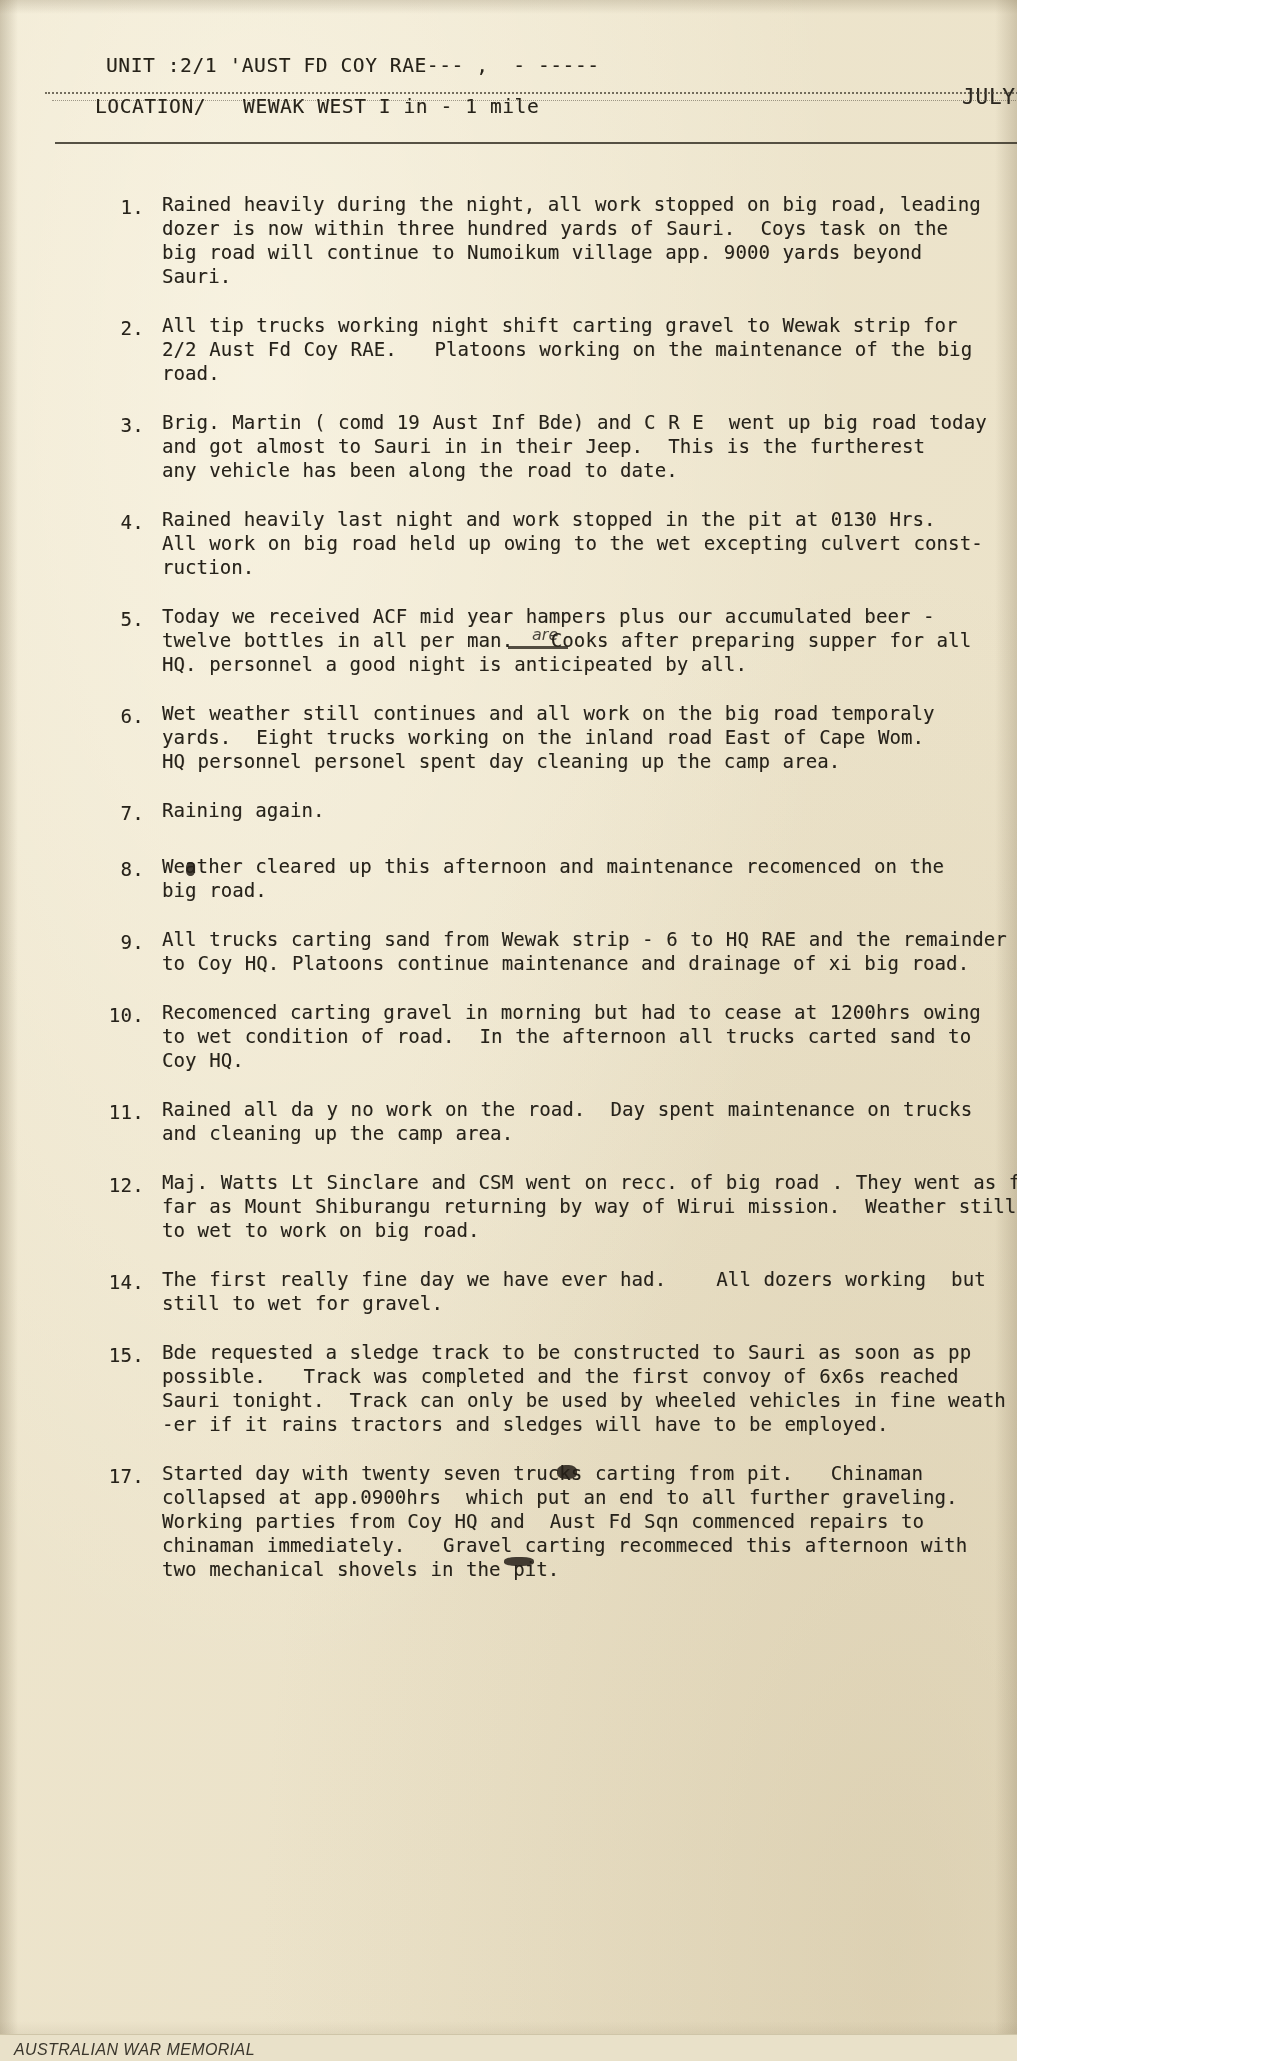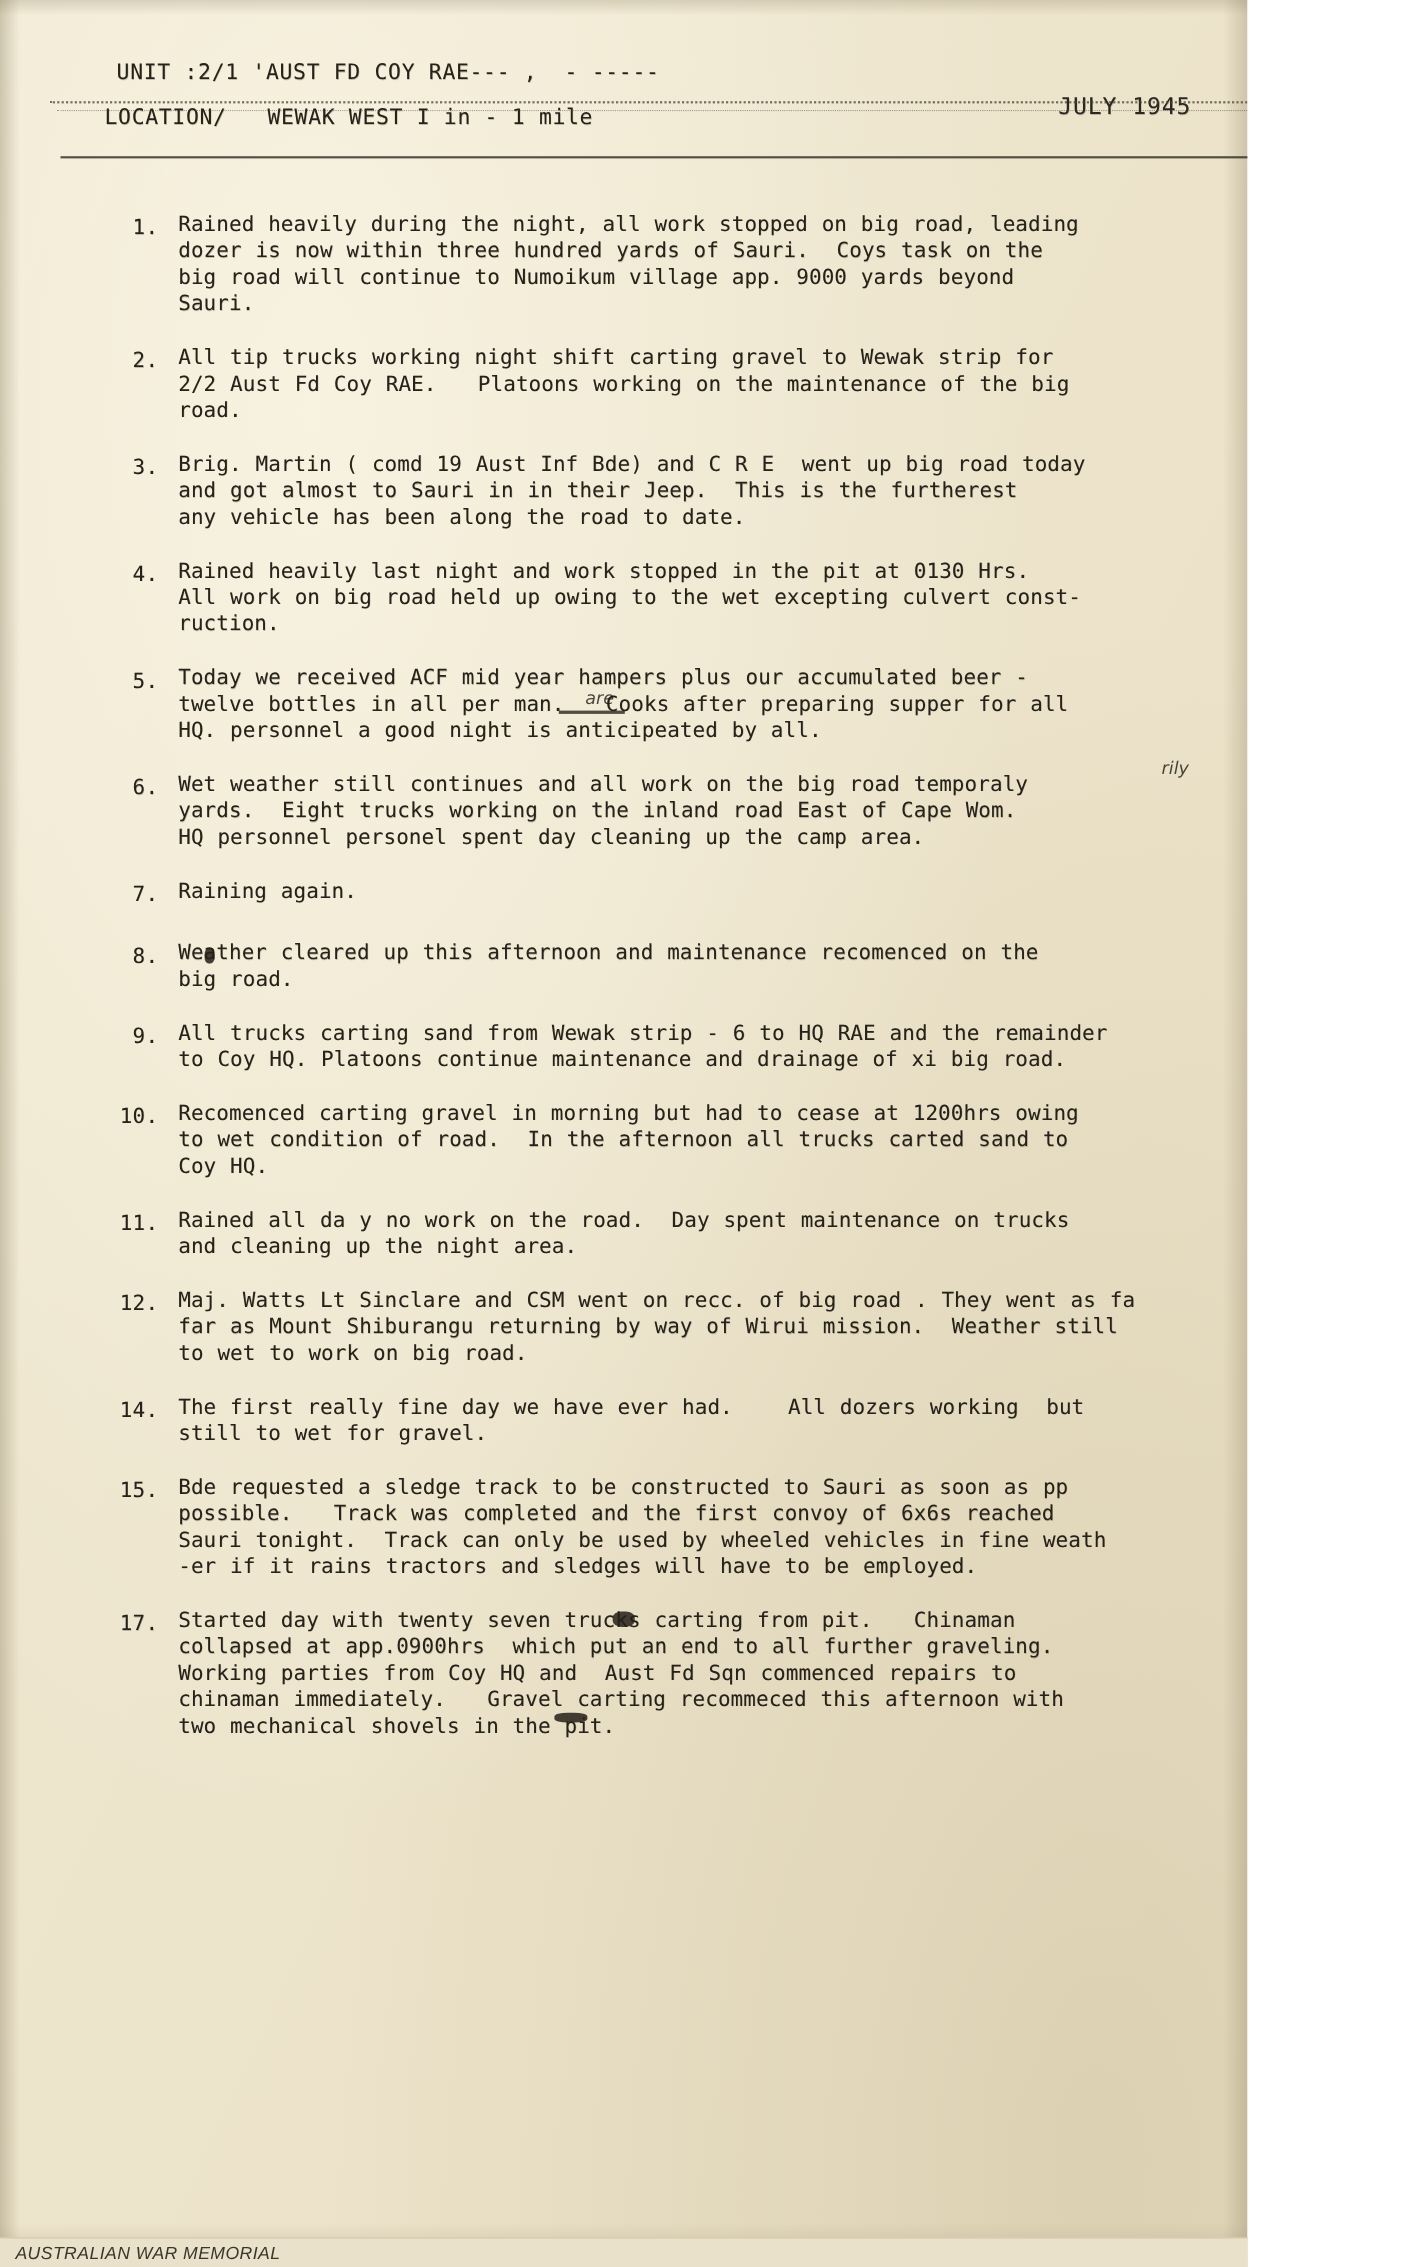--- a/index.html
+++ b/index.html
@@ -5,21 +5,21 @@
   html, body {
     margin: 0;
     padding: 0;
     background: #ffffff;
   }
   body {
     font-family: "DejaVu Sans Mono", monospace;
   }
   .page {
     position: relative;
-    width: 1134px;
+    width: 1017px;
     height: 2061px;
     background: #efe7cf;
     overflow: hidden;
   }
   
   .paper-tint {
     position: absolute;
     inset: 0;
     background:
       radial-gradient(ellipse at 25% 18%, rgba(255,252,240,0.55) 0%, rgba(255,252,240,0) 55%),
@@ -301,21 +301,21 @@
       <div class="entry">
         <div class="entry-num">10.</div>
         <div class="entry-body">Recomenced carting gravel in morning but had to cease at 1200hrs owing
 to wet condition of road.  In the afternoon all trucks carted sand to
 Coy HQ.</div>
       </div>
 
       <div class="entry">
         <div class="entry-num">11.</div>
         <div class="entry-body">Rained all da y no work on the road.  Day spent maintenance on trucks
-and cleaning up the night area.</div>
+and cleaning up the camp area.</div>
       </div>
 
       <div class="entry">
         <div class="entry-num">12.</div>
         <div class="entry-body">Maj. Watts Lt Sinclare and CSM went on recc. of big road . They went as fa
 far as Mount Shiburangu returning by way of Wirui mission.  Weather still
 to wet to work on big road.</div>
       </div>
 
 

